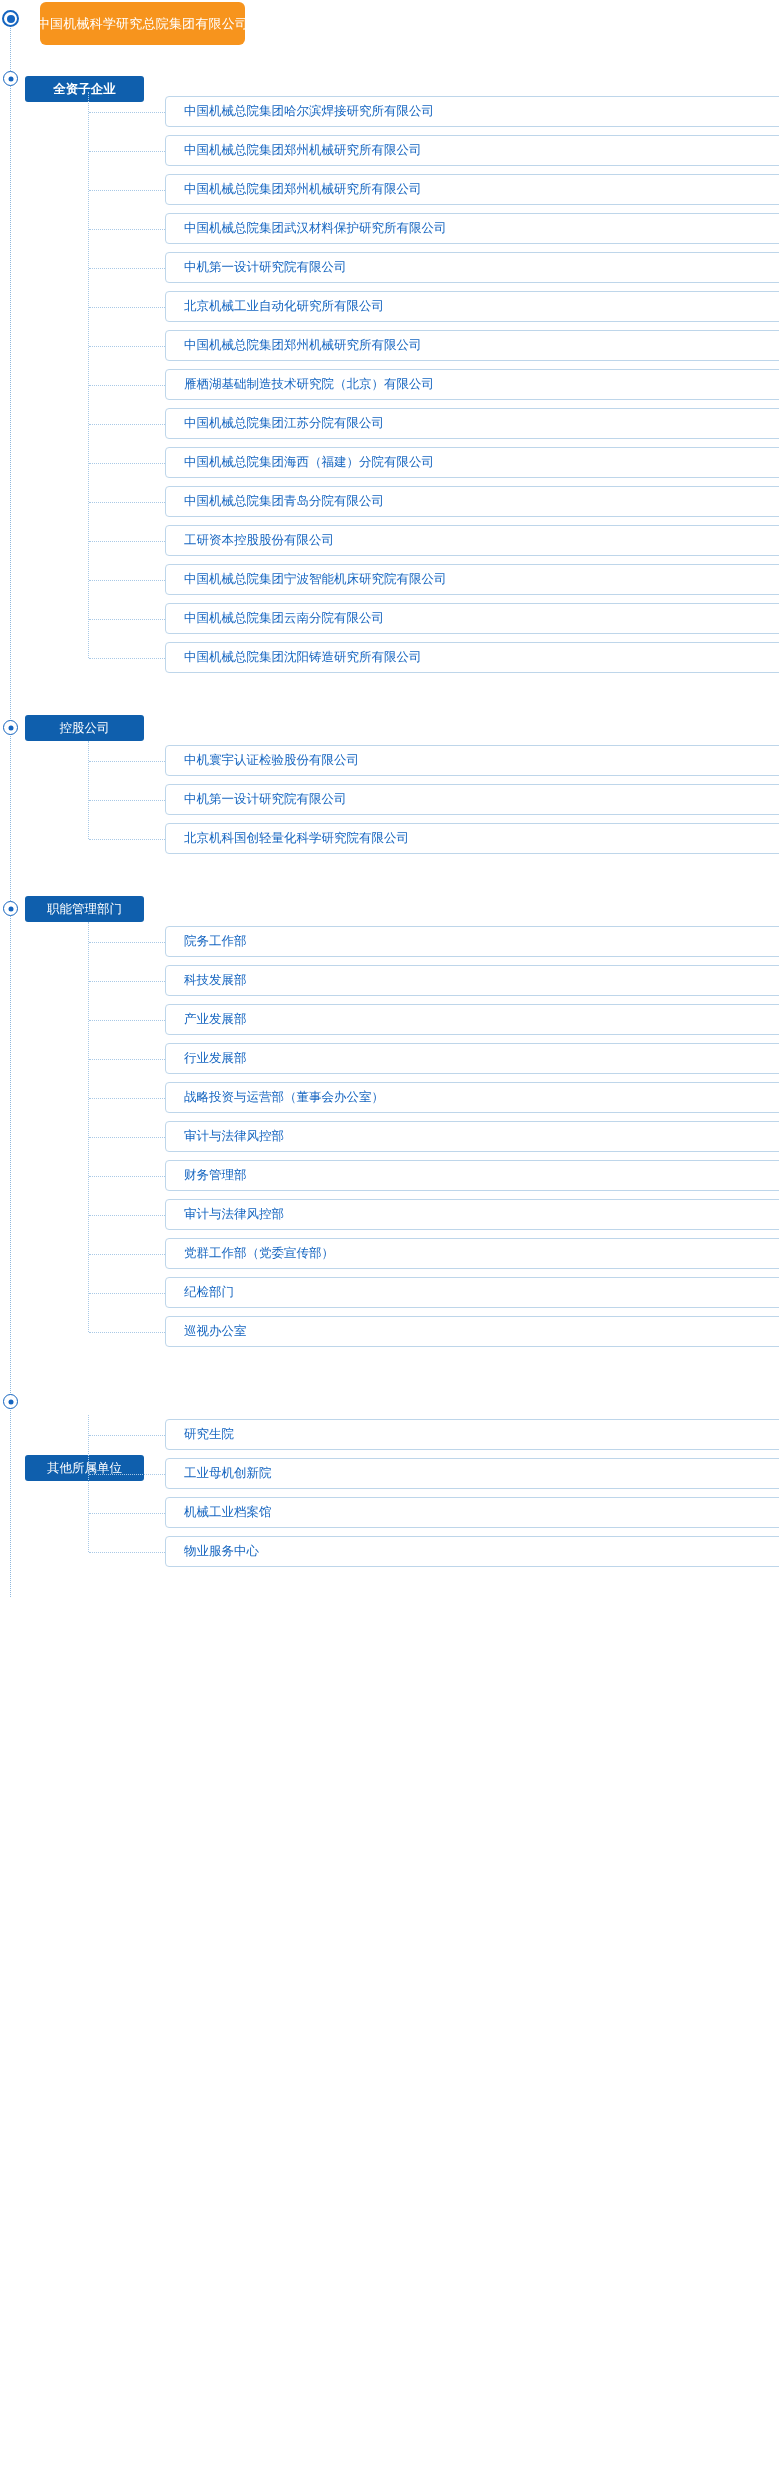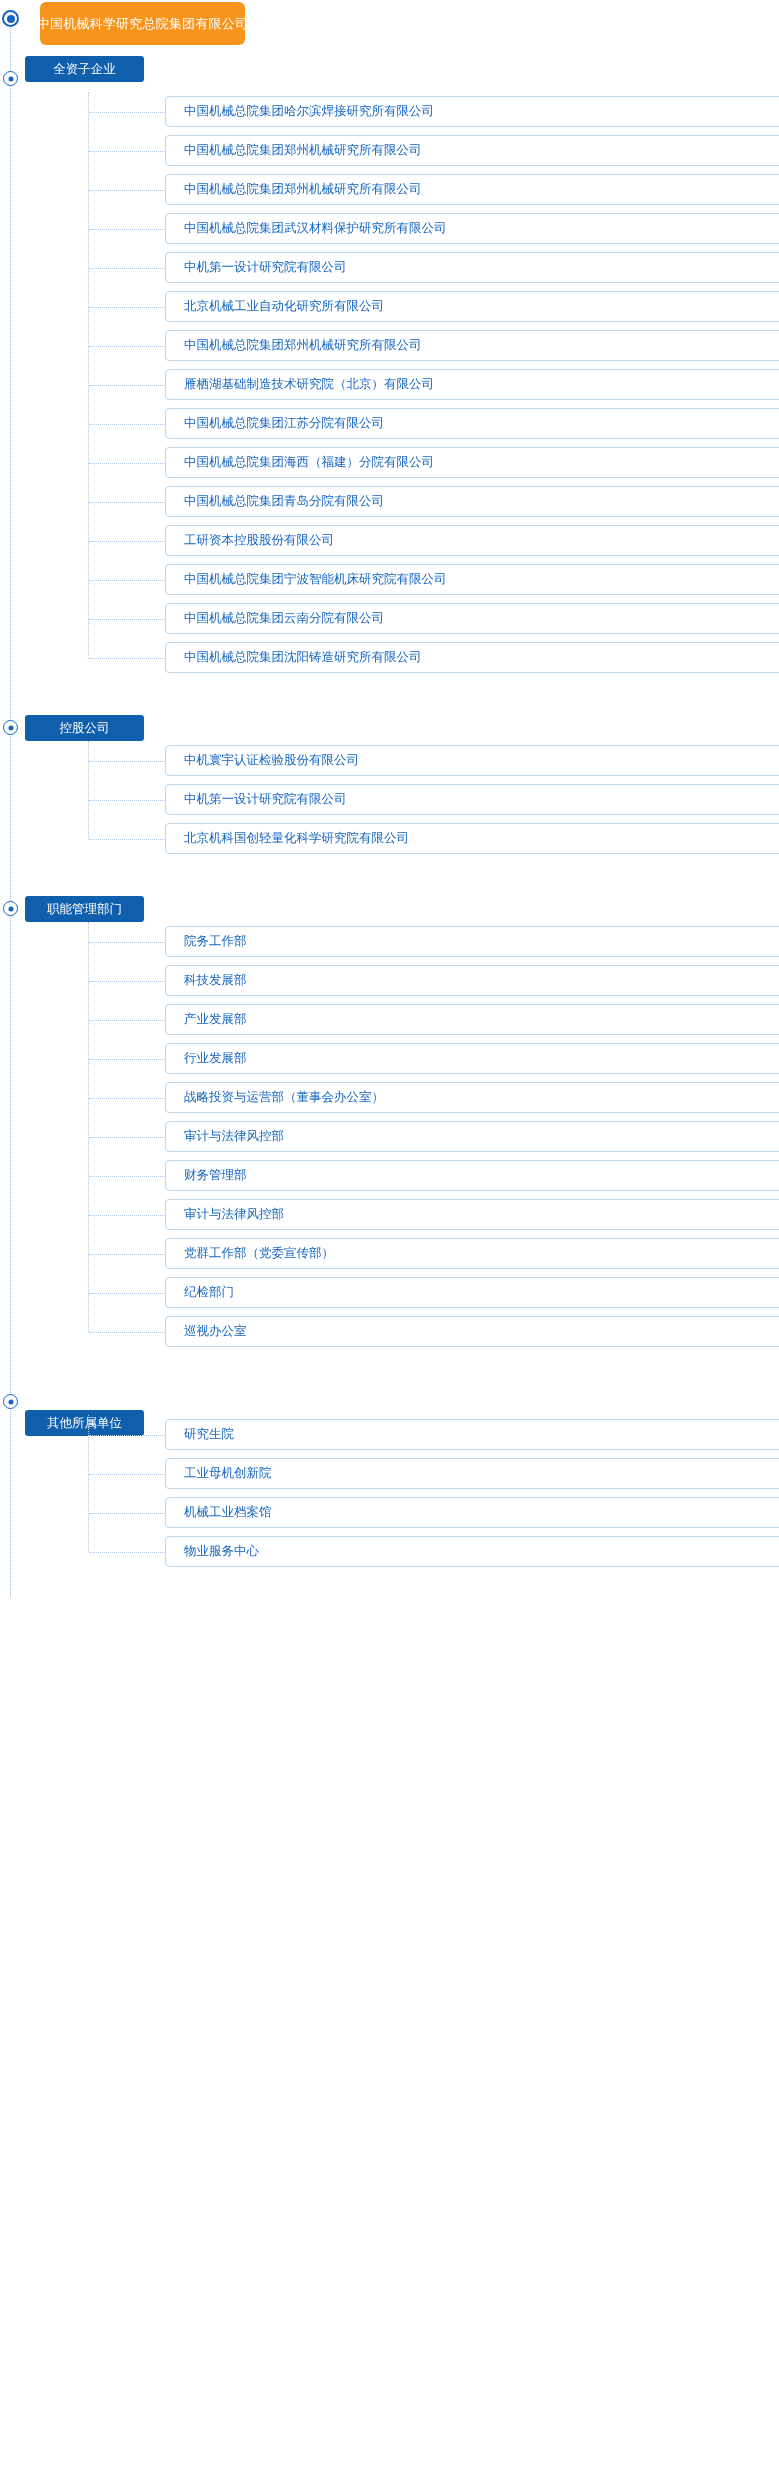--- a/index.html
+++ b/index.html
@@ -112,21 +112,21 @@
 <body>
 
 <div id="root-node">
   <span>中国机械科学研究总院集团有限公司</span>
 </div>
 
 <div id="tree-layer">
     <div class="main-spine" style="top: 26px; height: 1571px;"></div>
     <div class="spine-dot root-dot" style="top: 10px;"></div>
     <div class="spine-dot small" style="top: 71px;"></div>
-    <div class="group-header" style="top: 56px;">
+    <div class="group-header" style="top: 76px; font-weight: bold;">
       <span>全资子企业</span>
     </div>
     <div class="item-connector" style="top: 111.5px;"></div>
     <div class="item-card" style="top: 96px;">
       <span>中国机械总院集团哈尔滨焊接研究所有限公司</span>
     </div>
     <div class="item-connector" style="top: 150.5px;"></div>
     <div class="item-card" style="top: 135px;">
       <span>中国机械总院集团郑州机械研究所有限公司</span>
     </div>
@@ -243,21 +243,21 @@
     <div class="item-connector" style="top: 1292.5px;"></div>
     <div class="item-card" style="top: 1277px;">
       <span>纪检部门</span>
     </div>
     <div class="item-connector" style="top: 1331.5px;"></div>
     <div class="item-card" style="top: 1316px;">
       <span>巡视办公室</span>
     </div>
     <div class="sub-spine" style="top: 922px; height: 409.5px;"></div>
     <div class="spine-dot small" style="top: 1394px;"></div>
-    <div class="group-header" style="top: 1410px;">
+    <div class="group-header" style="top: 1455px;">
       <span>其他所属单位</span>
     </div>
     <div class="item-connector" style="top: 1434.5px;"></div>
     <div class="item-card" style="top: 1419px;">
       <span>研究生院</span>
     </div>
     <div class="item-connector" style="top: 1473.5px;"></div>
     <div class="item-card" style="top: 1458px;">
       <span>工业母机创新院</span>
     </div>

